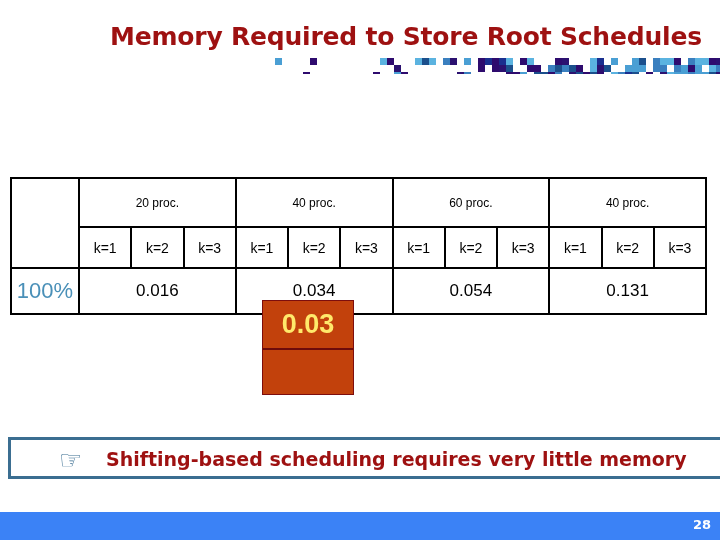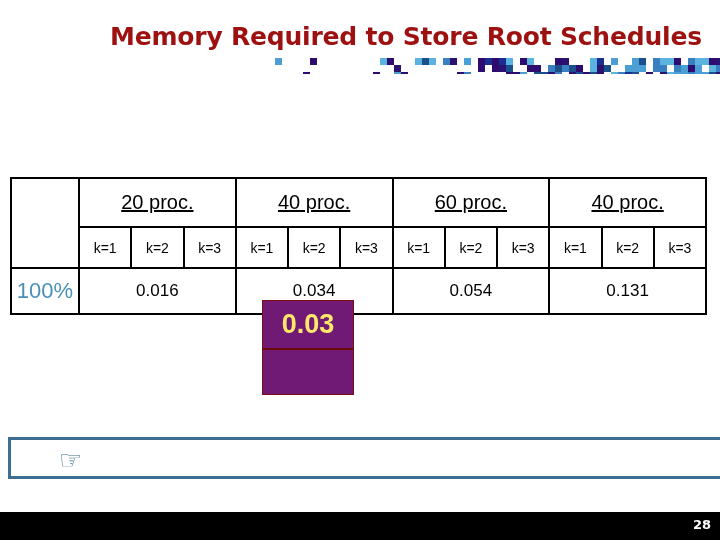--- a/index.html
+++ b/index.html
@@ -56,23 +56,22 @@
   #memory-table td, #memory-table th {
     border: 2px solid #000000;
     font-family: "Liberation Sans", sans-serif;
     font-weight: normal;
     text-align: center;
     padding: 0;
     background: #ffffff;
   }
   .grp-head {
     height: 47px;
-    font-size: 20px;
+    font-size: 12px;
     color: #000000;
-    text-decoration: underline;
   }
   .k-head {
     height: 39px;
     font-size: 14px;
     font-weight: bold;
     color: #000000;
   }
   .k-head.shade-gray { background: #D9D9D9; }
   .k-head.shade-blue { background: #C5C8F2; border-radius: 18px; }
   .row-label {
@@ -89,21 +88,21 @@
   }
   .corner-cell { width: 66px; background: #ffffff; }
 
   
   #red-overlay {
     position: absolute;
     left: 262px;
     top: 300px;
     width: 92px;
     height: 95px;
-    background: #701a75;
+    background: #c2410c;
     border: 1px solid #7d0d0d;
     box-sizing: border-box;
   }
   #red-overlay .cell {
     height: 47px;
     line-height: 47px;
     text-align: center;
     font-family: "Liberation Sans", sans-serif;
     font-size: 27px;
     font-weight: bold;
@@ -143,21 +142,21 @@
     color: #9E1111;
   }
 
   
   #footer-bar {
     position: absolute;
     left: 0;
     bottom: 0;
     width: 720px;
     height: 28px;
-    background: #000000;
+    background: #3b82f6;
   }
   #page-number {
     position: absolute;
     right: 9px;
     top: 5px;
     font-family: "DejaVu Sans", sans-serif;
     font-size: 13px;
     font-weight: bold;
     color: #ffffff;
   }
@@ -298,17 +297,18 @@
     </tr>
   </tbody>
 </table>
 
 <div id="red-overlay">
   <div class="cell top">0.03</div>
 </div>
 
 <div id="bottom-callout">
   <span id="hand-icon">☞</span>
+  <span id="callout-text">Shifting-based scheduling requires very little memory</span>
 </div>
 
 <div id="footer-bar">
   <span id="page-number">28</span>
 </div>
 
 </body></html>

